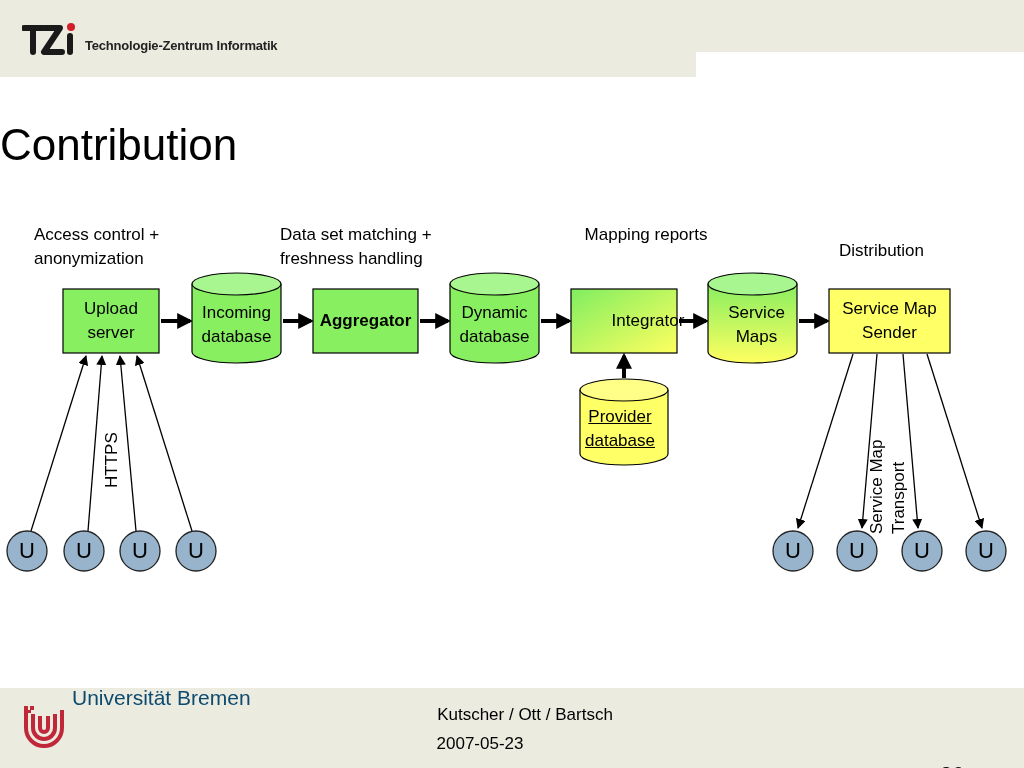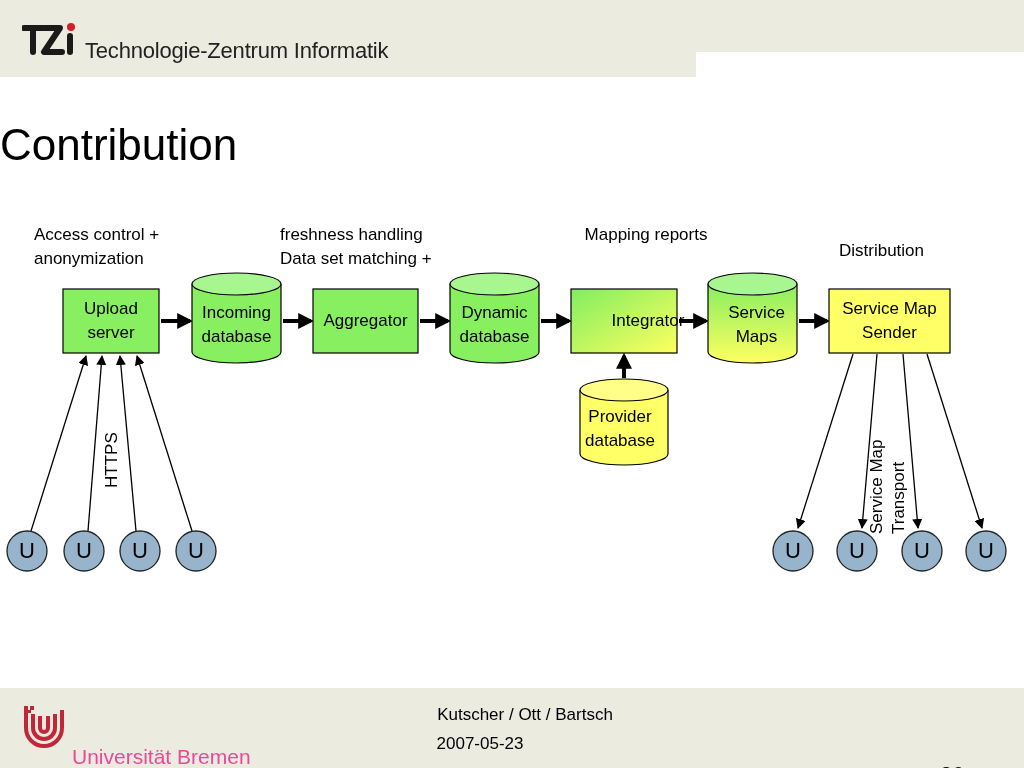--- a/index.html
+++ b/index.html
@@ -3,29 +3,29 @@
 <meta charset="utf-8">
 <style>
   html, body { margin:0; padding:0; }
   body { width:1024px; height:768px; position:relative; overflow:hidden; background:#ffffff; font-family:"Liberation Sans", sans-serif; color:#000; }
   .band { position:absolute; background:#ecebe0; }
   #hdr-top { left:0; top:0; width:1024px; height:52px; }
   #hdr-ext { left:0; top:52px; width:696px; height:25px; }
   #ftr { left:0; top:688px; width:1024px; height:80px; }
   .abs { position:absolute; }
   #tzi-logo { left:22px; top:22px; width:54px; height:34px; }
-  #tzi-name { left:85px; top:38px; font-size:22px; font-weight:normal; color:#222; letter-spacing:-0.2px; }
+  #tzi-name { left:85px; top:38px; font-size:13px; font-weight:bold; color:#222; letter-spacing:-0.2px; }
   #title { left:0; top:120px; width:1024px; font-size:44px; }
   .cap { position:absolute; font-size:17px; line-height:24px; }
   #diagram { position:absolute; left:0; top:0; }
   .nodetext { position:absolute; font-size:17px; line-height:24px; text-align:center; display:flex; align-items:center; justify-content:center; }
   .vtext { position:absolute; font-size:17px; line-height:22px; transform-origin:left top; transform:rotate(-90deg); white-space:nowrap; }
   .ulabel { position:absolute; width:40px; height:40px; line-height:40px; text-align:center; font-size:22px; }
   #ub-logo { left:22px; top:706px; width:44px; height:44px; }
-  #ub-name { left:72px; top:745px; font-size:21px; color:#ec4899; }
+  #ub-name { left:72px; top:686px; font-size:21px; color:#0c4a6e; }
   #authors { left:380px; top:705px; width:290px; text-align:center; font-size:17px; }
   #date { left:380px; top:734px; width:200px; text-align:center; font-size:17px; }
   #pagenum { left:940px; top:762px; font-size:22px; width:50px; text-align:left; }
 </style>
 </head>
 <body>
 
 <div class="band" id="hdr-top"></div>
 <div class="band" id="hdr-ext"></div>
 
@@ -37,22 +37,22 @@
 </svg>
 <div class="abs" id="tzi-name">Technologie-Zentrum Informatik</div>
 
 <div class="abs" id="title">Contribution</div>
 
 <div class="cap" style="left:34px; top:223px;">
   <div>Access control +</div>
   <div>anonymization</div>
 </div>
 <div class="cap" style="left:280px; top:223px;">
+  <div>Data set matching +</div>
   <div>freshness handling</div>
-  <div>Data set matching +</div>
 </div>
 <div class="cap" style="left:556px; top:223px; width:180px; text-align:center;">
   <div>Mapping reports</div>
 </div>
 <div class="cap" style="left:839px; top:239px;">Distribution</div>
 
 <svg id="diagram" width="1024" height="768">
   <defs>
     <marker id="bigArrow" markerWidth="4" markerHeight="4" refX="3.2" refY="2" orient="auto" markerUnits="strokeWidth">
       <path d="M0,0 L4,2 L0,4 Z" fill="#000"></path>
@@ -135,21 +135,21 @@
       <div>Upload</div>
       <div>server</div>
     </div>
 </div>
 <div class="nodetext" style="left:192px; top:296px; width:89px; height:58px;">
   <div>
       <div>Incoming</div>
       <div>database</div>
     </div>
 </div>
-<div class="nodetext" style="left:313px; top:289px; width:105px; height:64px;">
+<div class="nodetext" style="left:313px; top:289px; width:105px; height:64px;font-weight:bold;">
   <div>Aggregator</div>
 </div>
 <div class="nodetext" style="left:450px; top:296px; width:89px; height:58px;">
   <div>
       <div>Dynamic</div>
       <div>database</div>
     </div>
 </div>
 <div class="nodetext" style="left:571px; top:289px; width:106px; height:64px;padding-left:24px;">
   <div>Integrator</div>
@@ -159,21 +159,21 @@
       <div>Service</div>
       <div>Maps</div>
     </div>
 </div>
 <div class="nodetext" style="left:829px; top:289px; width:121px; height:64px;">
   <div>
       <div>Service Map</div>
       <div>Sender</div>
     </div>
 </div>
-<div class="nodetext" style="left:580px; top:401px; width:80px; height:56px;">
+<div class="nodetext" style="left:580px; top:401px; width:80px; height:56px;text-decoration:underline;">
   <div>
       <div>Provider</div>
       <div>database</div>
     </div>
 </div>
 
 <div class="vtext" style="left:101px; top:488px;">HTTPS</div>
 <div class="vtext" style="left:866px; top:534px; line-height:22px;">
   <div>Service Map</div>
   <div>Transport</div>

